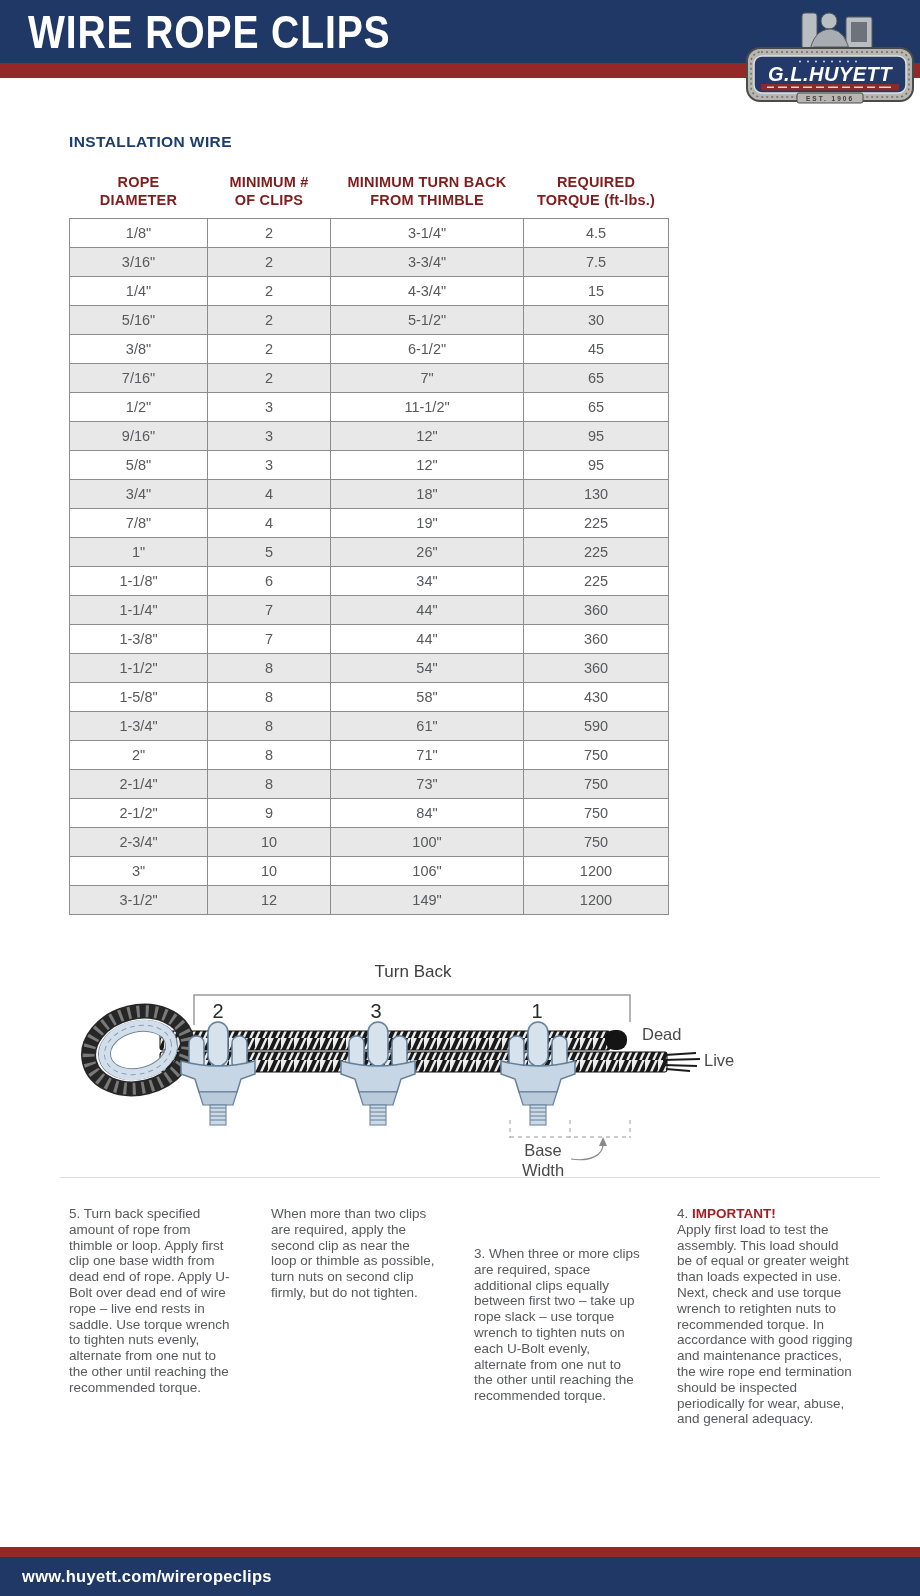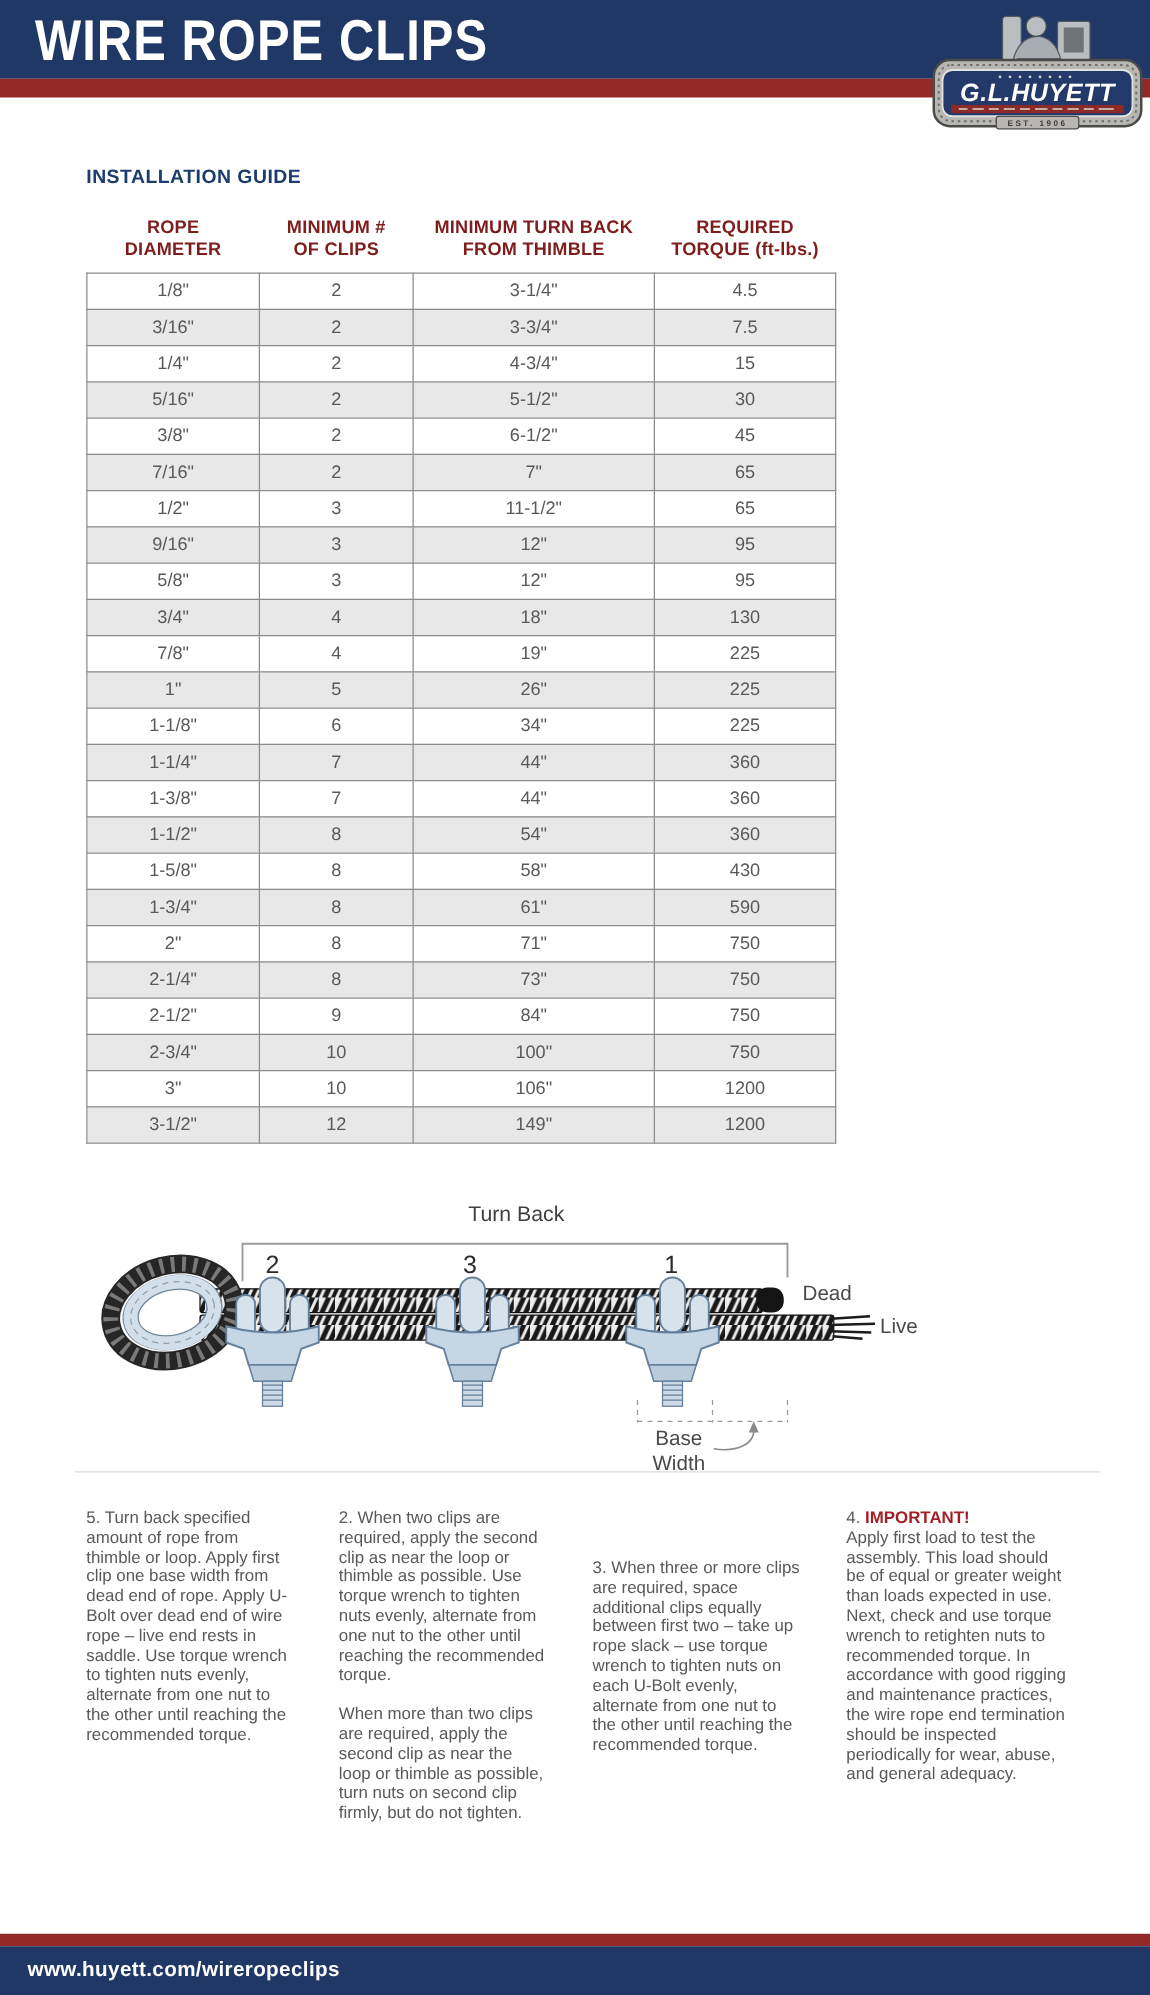--- a/index.html
+++ b/index.html
@@ -87,21 +87,21 @@
         <rect x="16" y="79" width="138" height="6.5" fill="#8c2a28"></rect>
         <g stroke="#d8d8d4" stroke-width="1.4">
           <path d="M22 82.2 h7 M33 82.2 h9 M46 82.2 h8 M58 82.2 h9 M71 82.2 h8 M83 82.2 h10 M97 82.2 h8 M109 82.2 h9 M122 82.2 h8 M134 82.2 h12"></path>
         </g>
         <rect x="52" y="88" width="66" height="10" rx="2" fill="#b7b6b2" stroke="#4a4a48"></rect>
         <text x="85" y="95.5" text-anchor="middle" font-size="6.5" font-weight="bold" letter-spacing="2" fill="#3b3b39">EST. 1906</text>
       </g>
     </svg>
   </div>
 
-  <div class="ig-heading">INSTALLATION GUIDE</div>
+  <div class="ig-heading">INSTALLATION WIRE</div>
 
   <table class="ig-table">
     <colgroup>
         <col class="c1">
         <col class="c2">
         <col class="c3">
         <col class="c4">
       </colgroup>
     <thead>
       <tr>
@@ -349,21 +349,20 @@
       </g>
     </svg>
   </div>
 
   <div class="section-divider"></div>
 
   <div class="instr instr-1">
     <p>5. Turn back specified amount of rope from thimble or loop. Apply first clip one base width from dead end of rope. Apply U-Bolt over dead end of wire rope – live end rests in saddle. Use torque wrench to tighten nuts evenly, alternate from one nut to the other until reaching the recommended torque.</p>
   </div>
   <div class="instr instr-2">
-    <p>2. When two clips are required, apply the second clip as near the loop or thimble as possible. Use torque wrench to tighten nuts evenly, alternate from one nut to the other until reaching the recommended torque.</p>
     <p>When more than two clips are required, apply the second clip as near the loop or thimble as possible, turn nuts on second clip firmly, but do not tighten.</p>
   </div>
   <div class="instr instr-3">
     <p>3. When three or more clips are required, space additional clips equally between first two – take up rope slack – use torque wrench to tighten nuts on each U-Bolt evenly, alternate from one nut to the other until reaching the recommended torque.</p>
   </div>
   <div class="instr instr-4">
     <p><span>4. </span><span class="important">IMPORTANT!</span><br>
     <span>Apply first load to test the assembly. This load should be of equal or greater weight than loads expected in use. Next, check and use torque wrench to retighten nuts to recommended torque. In accordance with good rigging and maintenance practices, the wire rope end termination should be inspected periodically for wear, abuse, and general adequacy.</span></p>
   </div>
 

